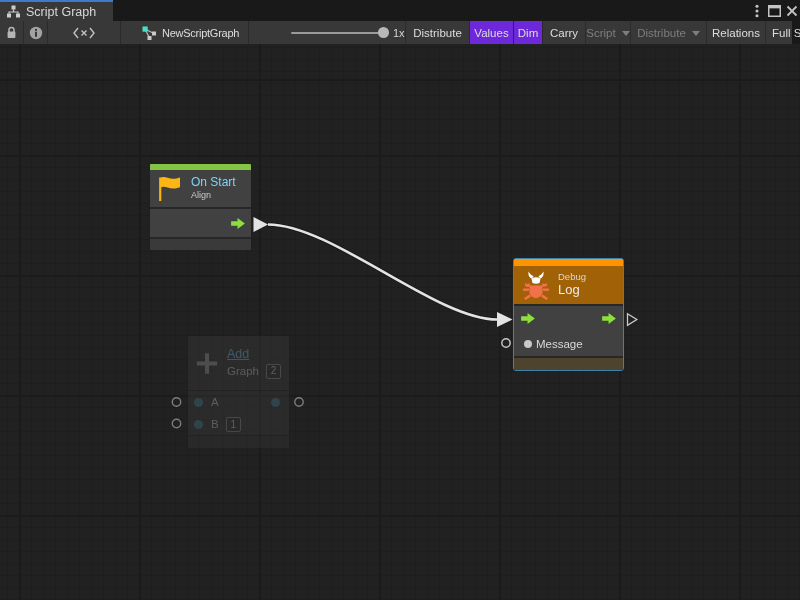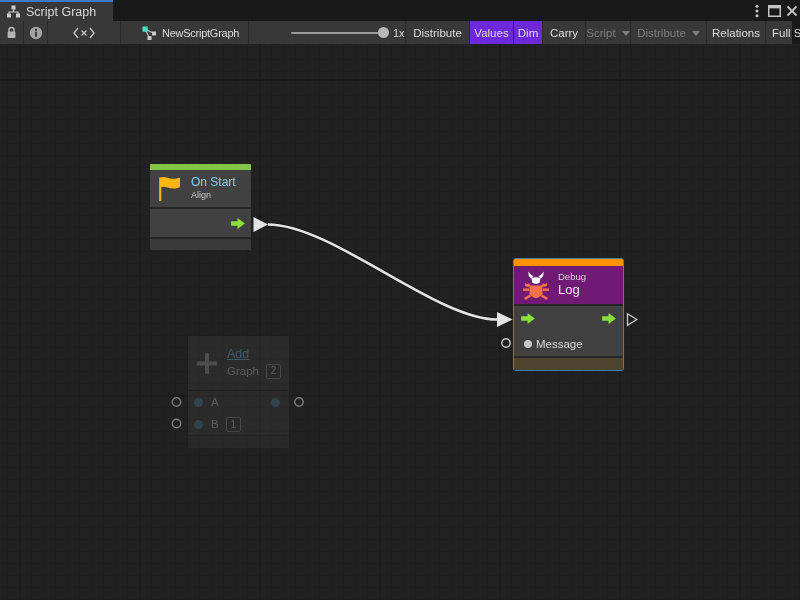--- a/index.html
+++ b/index.html
@@ -190,21 +190,21 @@
       <span style="width:9px; height:9px; border-radius:50%; background:#4e8da5; margin-left:6px;"></span>
       <span class="plabel" style="margin-left:8px;">B</span>
       <span class="valuebox">1</span>
     </div>
     <div class="divider" style="height:1px;"></div>
     <div style="height:12px; background:#3a3a3a;"></div>
   </div>
 
   <div class="node" style="left:513px; top:214px; width:111px; height:113px; border:1.5px solid #3e83ad; border-radius:3px;">
     <div class="strip" style="background:#ff9400; height:7px;"></div>
-    <div class="hdr" style="height:38px; background:#701a75;padding-left:9px;">
+    <div class="hdr" style="height:38px; background:#a16207;padding-left:9px;">
       <svg width="26" height="29" viewBox="0 0 26 29">
 
         <path d="M5.5 0.5 C5 4.5 6.5 7 9 7.5 L10.5 5 C8.5 4.5 7 3 5.5 0.5 Z" fill="#ffffff"></path>
         <path d="M20.5 0.5 C21 4.5 19.5 7 17 7.5 L15.5 5 C17.5 4.5 19 3 20.5 0.5 Z" fill="#ffffff"></path>
         <path d="M8.5 7.5 Q13 5 17.5 7.5 L16.5 12 Q13 13.5 9.5 12 Z" fill="#ffffff"></path>
 
         <g fill="#f2714b">
           <path d="M2 12 q3 2 4 0 l1.5 2.5 h11 L20 12 q1 2 4 0 v3 q-3 1 -4.5 0.5 l-13 0 Q5 16.5 2 15 Z"></path>
           <path d="M6.5 15 h13 v8 q-3 4 -6.5 4 t-6.5 -4 Z"></path>
           <rect x="0" y="17.5" width="6" height="2.4"></rect>

